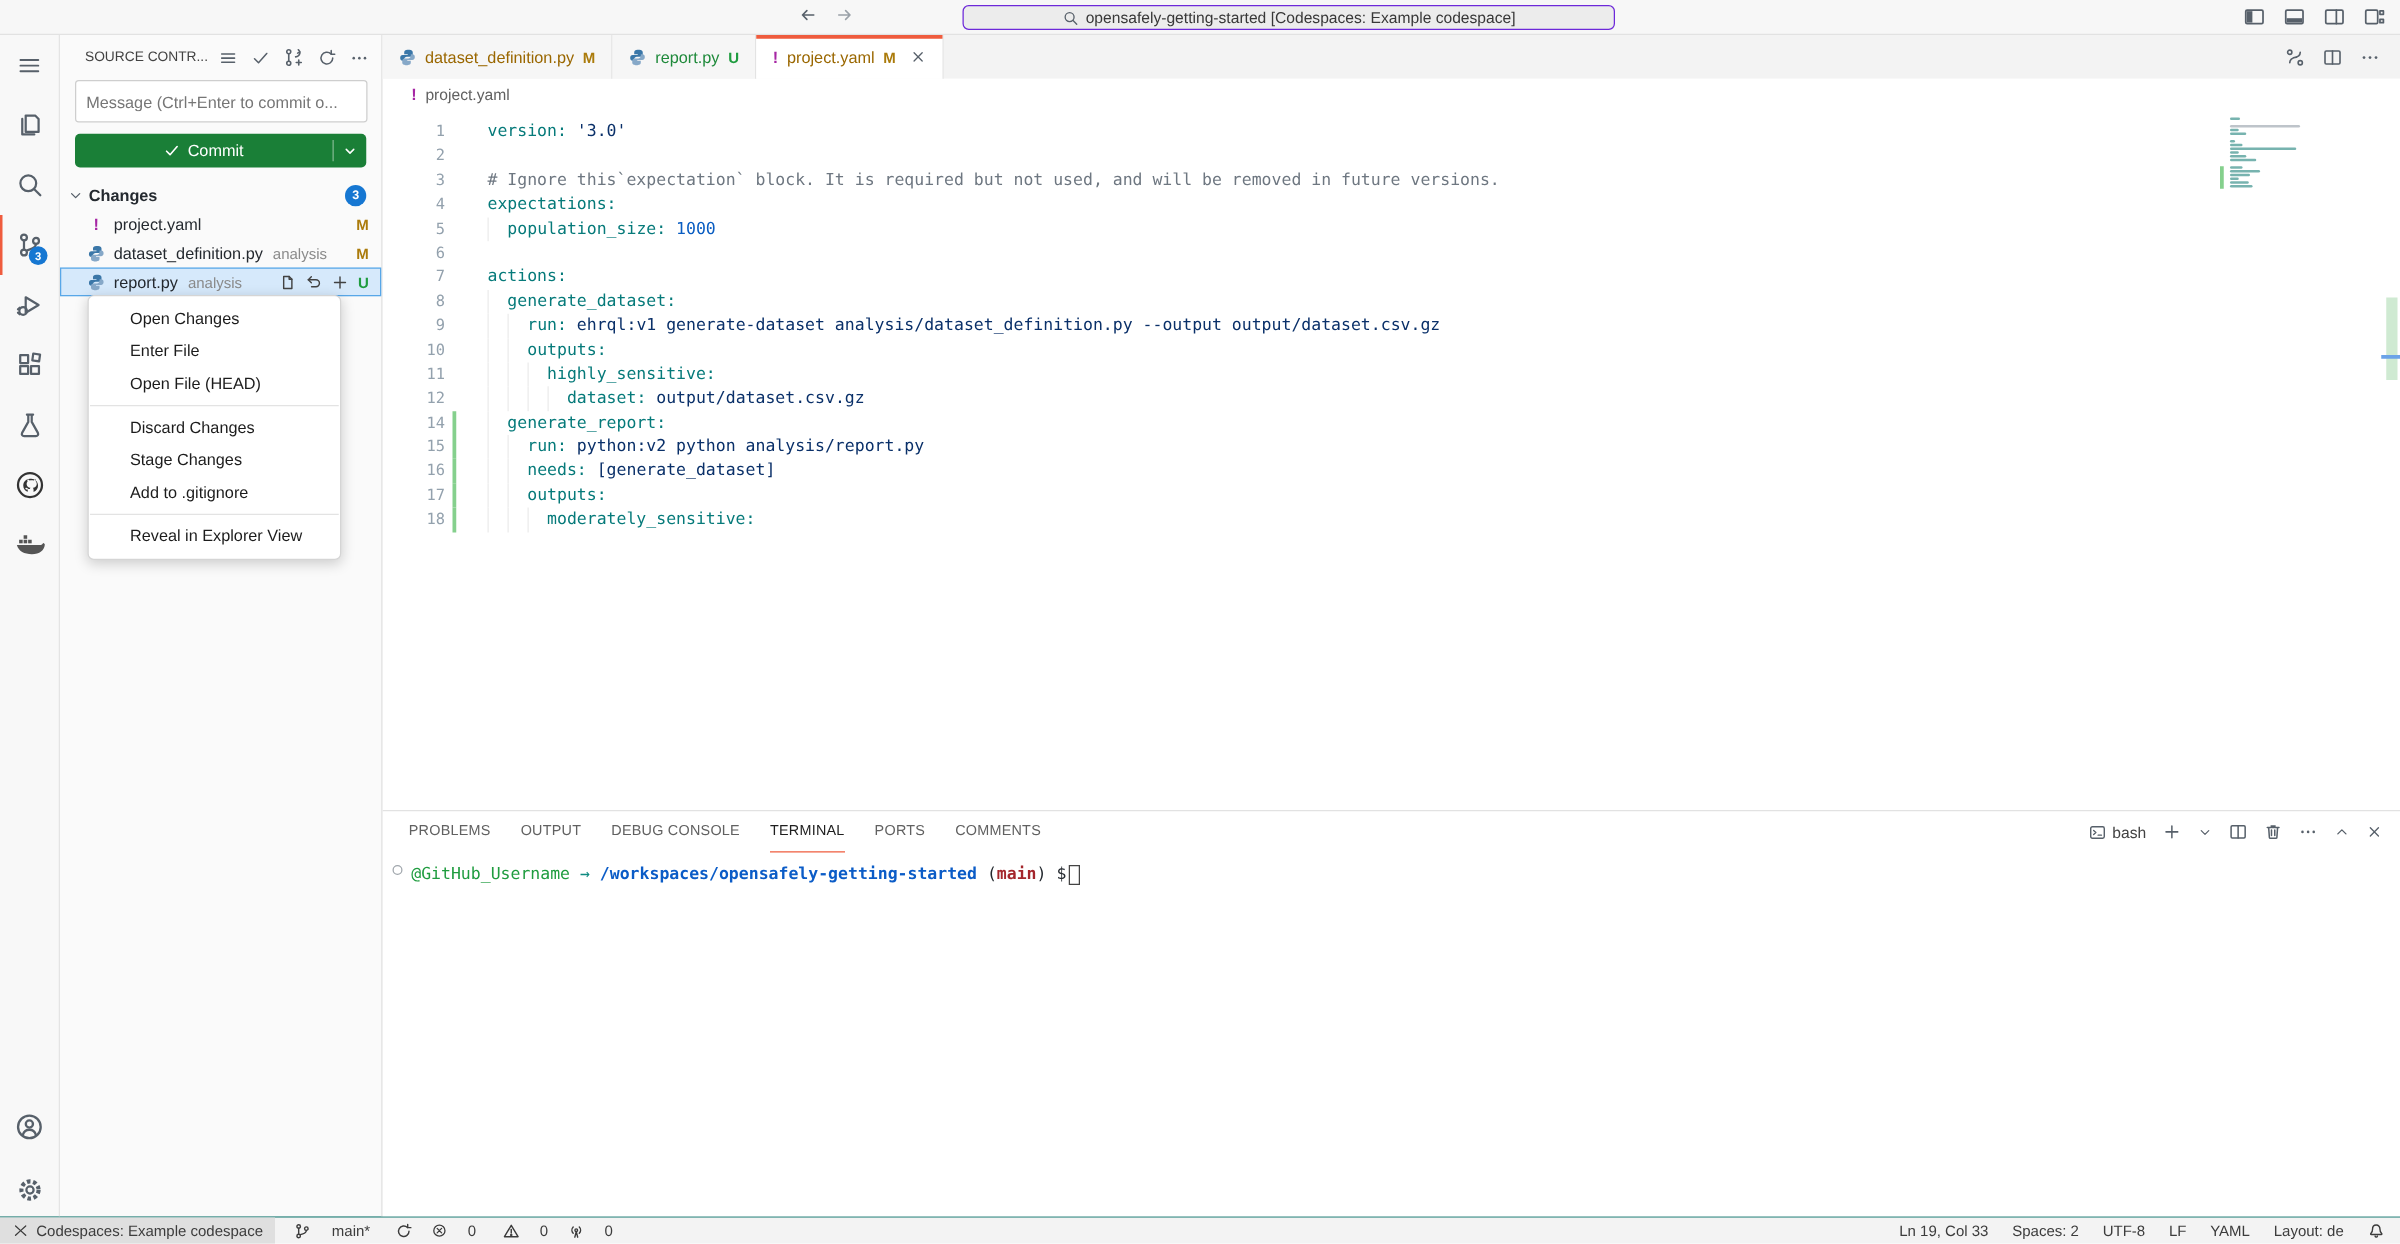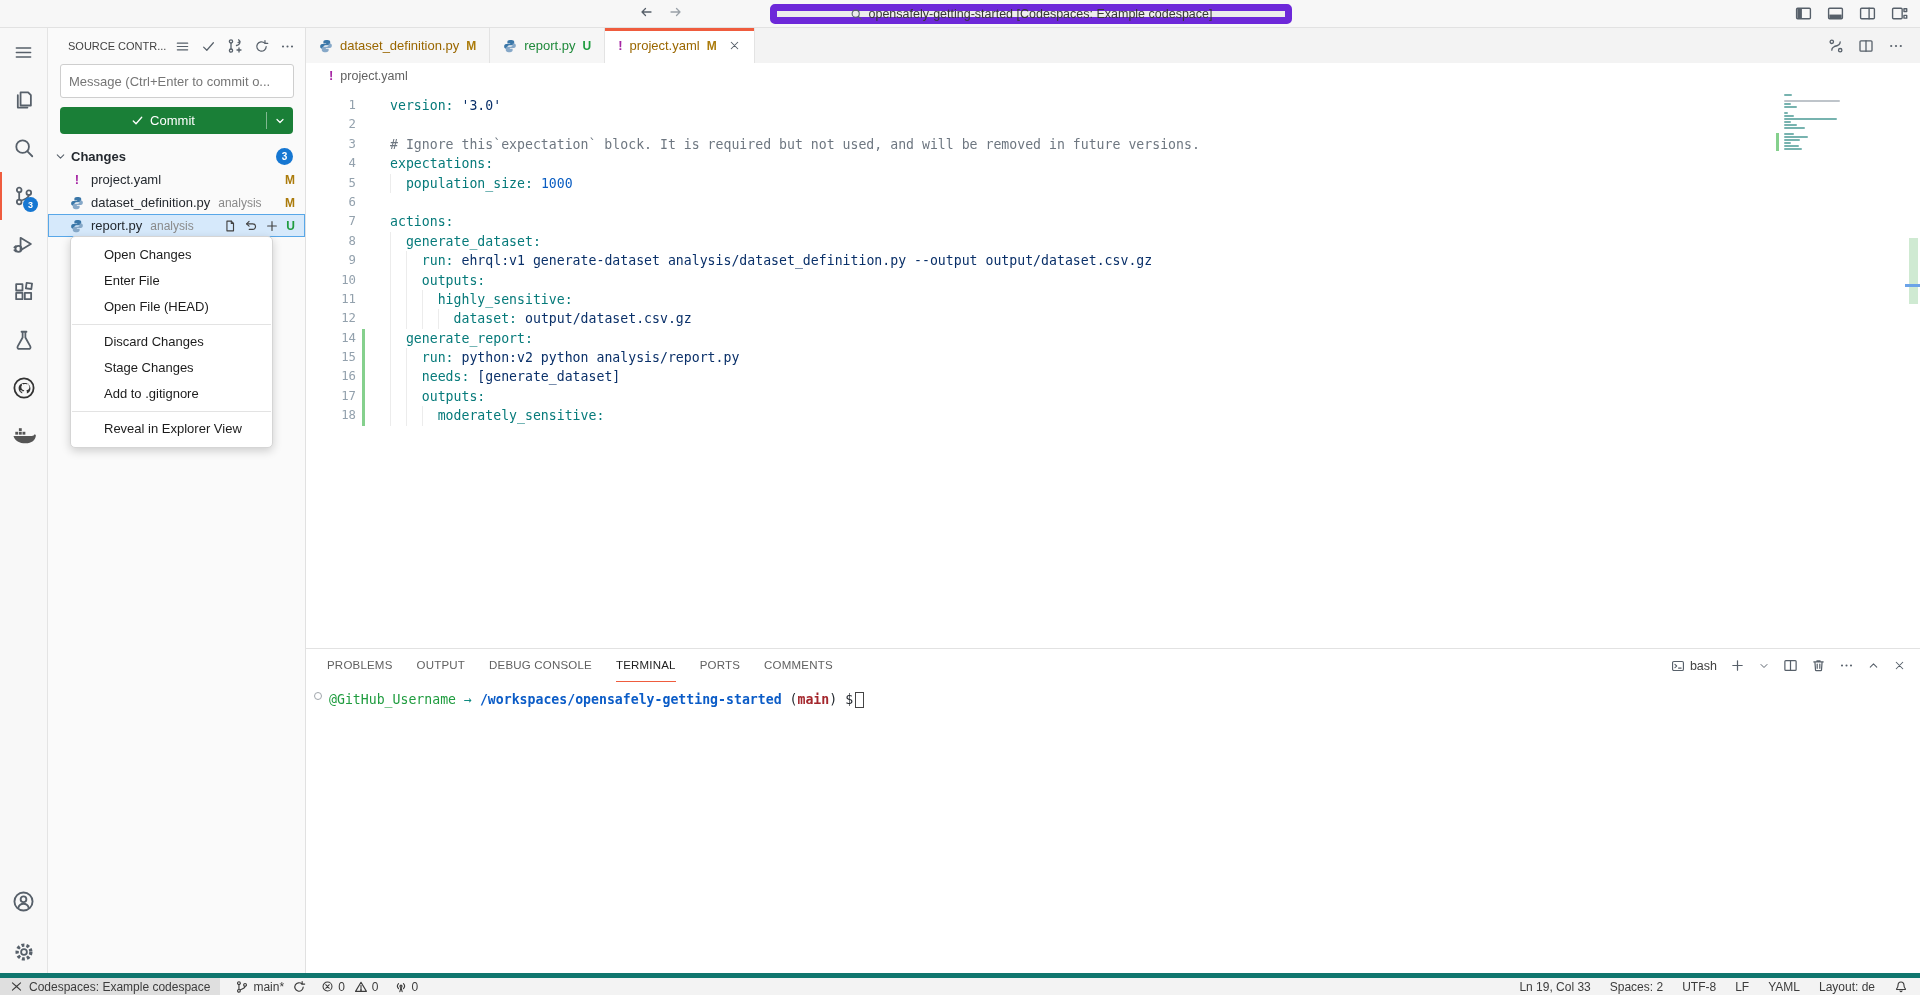--- a/index.html
+++ b/index.html
@@ -5,21 +5,21 @@
   *{box-sizing:border-box;margin:0;padding:0}
   html,body{width:1920px;height:995px;overflow:hidden}
   body{font-family:"Liberation Sans",sans-serif;font-size:13px;color:#24292f;background:#fff}
   svg{display:block}
   .ic{stroke:#57606a;fill:none;stroke-width:1.3;stroke-linecap:round;stroke-linejoin:round}
   .icf{fill:#57606a;stroke:none}
 
   
   .titlebar{height:28px;background:#f7f7f7;border-bottom:1px solid #e2e2e2;position:relative}
   .nav-arrows{position:absolute;left:638px;top:4px;display:flex;gap:14px;align-items:center}
-  .searchbox{position:absolute;left:770px;top:4px;width:522px;height:20px;background:#ececec;border:7px solid #6d28d9;border-radius:5px;display:flex;align-items:center;justify-content:center;gap:6px;font-size:12.5px;color:#383838}
+  .searchbox{position:absolute;left:770px;top:4px;width:522px;height:20px;background:#ececec;border:1px solid #6d28d9;border-radius:5px;display:flex;align-items:center;justify-content:center;gap:6px;font-size:12.5px;color:#383838}
   .layout-icons{position:absolute;right:12px;top:5px;display:flex;gap:15px;align-items:center}
 
   
   .main{display:flex;height:945px}
 
   
   .activitybar{width:48px;background:#f8f8f8;border-right:1px solid #e4e4e4;display:flex;flex-direction:column;align-items:stretch}
   .ab-item{height:48px;display:flex;align-items:center;justify-content:center;position:relative;border-left:2px solid transparent;border-right:2px solid transparent}
   .ab-item.active{border-left-color:#ef5c3e}
   .ab-badge{position:absolute;right:7px;bottom:8px;min-width:15px;height:15px;border-radius:50%;background:#1677d2;color:#fff;font-size:9px;font-weight:700;display:flex;align-items:center;justify-content:center}
@@ -94,23 +94,23 @@
   .ptab.active{color:#1f1f1f;border-bottom-color:#ef5c3e}
   .panel-actions{margin-left:auto;display:flex;align-items:center;gap:13px;color:#424242;font-size:12.5px}
   .shell-label{display:flex;align-items:center;gap:5px}
   .term{flex:1;font-family:"DejaVu Sans Mono",monospace;font-size:13.2px;padding:10px 0 0 8px}
   .term-line{display:flex;align-items:flex-start}
   .term-deco{width:8px;height:8px;border:1.4px solid #a0a6ac;border-radius:50%;margin-right:7px;flex:none}
   .ts-user{color:#1f9c3f}.ts-arrow{color:#0f8a80}.ts-path{color:#0b5cc7;font-weight:700}.ts-branch{color:#a4262c;font-weight:700}.ts-plain{color:#24292f}
   .term-cursor{display:inline-block;width:9px;height:16px;border:1.3px solid #444;margin-left:2px}
 
   
-  .statusbar{height:22px;background:#f3f3f3;border-top:5px solid #0f766e;display:flex;align-items:center;font-size:12px;color:#3c3c3c}
+  .statusbar{height:22px;background:#f3f3f3;border-top:1px solid #0f766e;display:flex;align-items:center;font-size:12px;color:#3c3c3c}
   .sbr{height:100%;display:flex;align-items:center;gap:6px;padding:0 10px;background:#dfdfdf;cursor:pointer}
-  .status-item{display:flex;align-items:center;gap:4px;margin-left:15px;cursor:pointer}
+  .status-item{display:flex;align-items:center;gap:16px;margin-left:15px;cursor:pointer}
   .status-right{margin-left:auto;display:flex;align-items:center;margin-right:12px}
   .status-right .status-item{margin-left:19px}
 </style>
 </head>
 <body>
 
 <div class="titlebar">
   <div class="nav-arrows">
     <span>
         <svg width="16" height="16" viewBox="0 0 16 16" class="ic">

